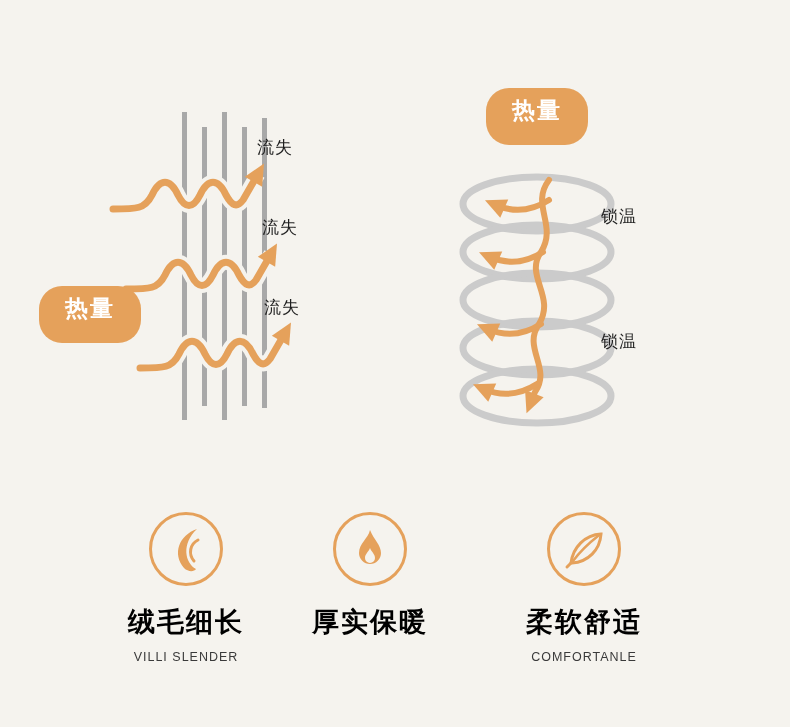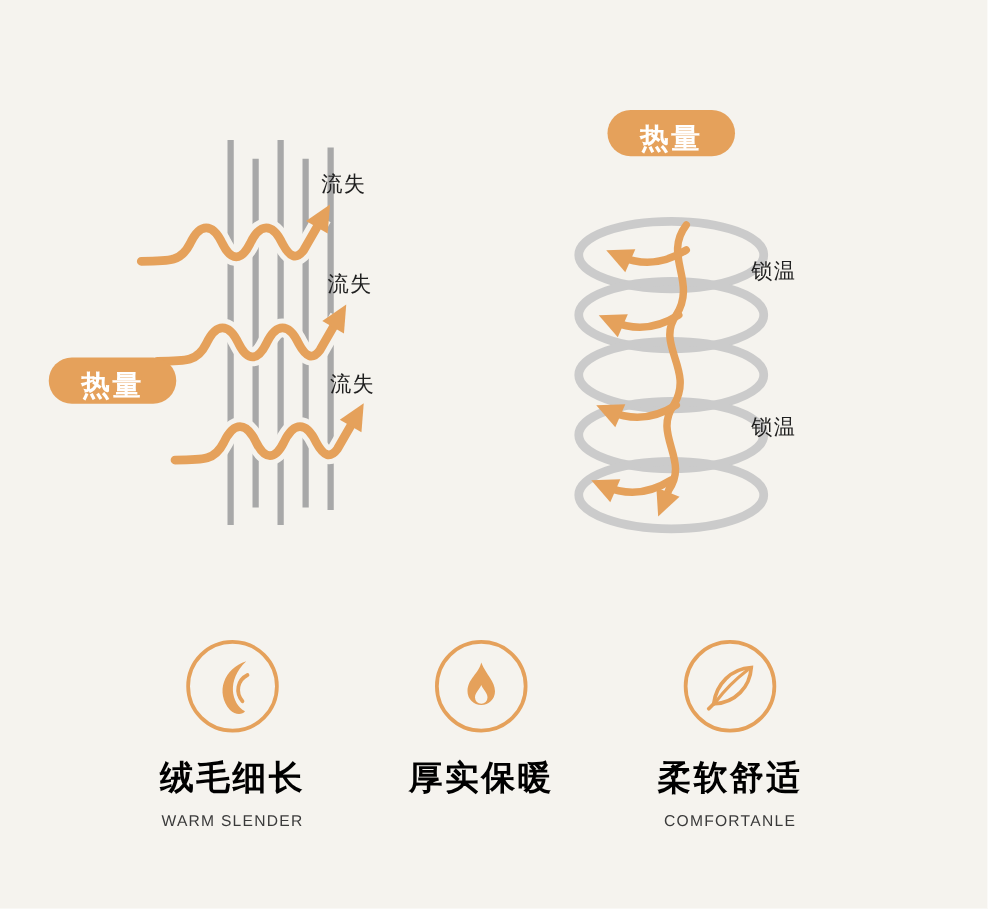--- a/index.html
+++ b/index.html
@@ -23,21 +23,21 @@
   
   .bar{fill:var(--fiber);}
   .halo{stroke:var(--background);stroke-width:15;fill:none;stroke-linecap:butt;}
   .flow{stroke:var(--accent);stroke-width:7;fill:none;stroke-linecap:round;}
   .flow-thin{stroke:var(--accent);stroke-width:6;fill:none;stroke-linecap:round;}
   .coil{stroke:var(--coil);stroke-width:7;fill:none;}
   .mk{fill:var(--accent);}
 
   .badge{
     position:absolute;
-    width:102px;height:37px;
+    width:102px;height:57px;
     background:var(--accent);
     border-radius:23px;
     color:#ffffff;
     font-size:23px;font-weight:bold;
     text-align:center;line-height:45px;
     letter-spacing:2px;
   }
   .flow-label{
     position:absolute;
     font-size:17px;color:var(--ink);
@@ -131,24 +131,24 @@
   <div class="flow-label" style="left:601px;top:330px;">锁温</div>
 
   <div class="feature" style="left:76px;">
     <div class="icon-circle">
       <svg width="44" height="48" viewBox="0 0 44 48">
         <path class="icon-fill" d="M33 4 C15 10 8 29 20 43 C24 47 30 47 32 44 C21 38 17 19 33 4 Z"></path>
         <path class="icon-stroke" stroke-width="3" d="M34 15 C26 19 24 29 30 36"></path>
       </svg>
     </div>
     <div class="feature-title">绒毛细长</div>
-    <div class="feature-sub">WARM SLENDER</div>
+    <div class="feature-sub">VILLI SLENDER</div>
   </div>
 
-  <div class="feature" style="left:275px;">
+  <div class="feature" style="left:260px;">
     <div class="icon-circle">
       <svg width="44" height="46" viewBox="0 0 44 46">
         <path class="icon-fill" d="M22 4 C20 13 11 17 11 27 a11 11 0 0 0 22 0 C33 19 26 14 22 4 Z"></path>
         <path class="icon-cut" d="M22 22 C20.5 26 17 28 17 32 a5 5 0 0 0 10 0 C27 28 23.5 26 22 22 Z"></path>
       </svg>
     </div>
     <div class="feature-title">厚实保暖</div>
   </div>
 
   <div class="feature" style="left:474px;">

